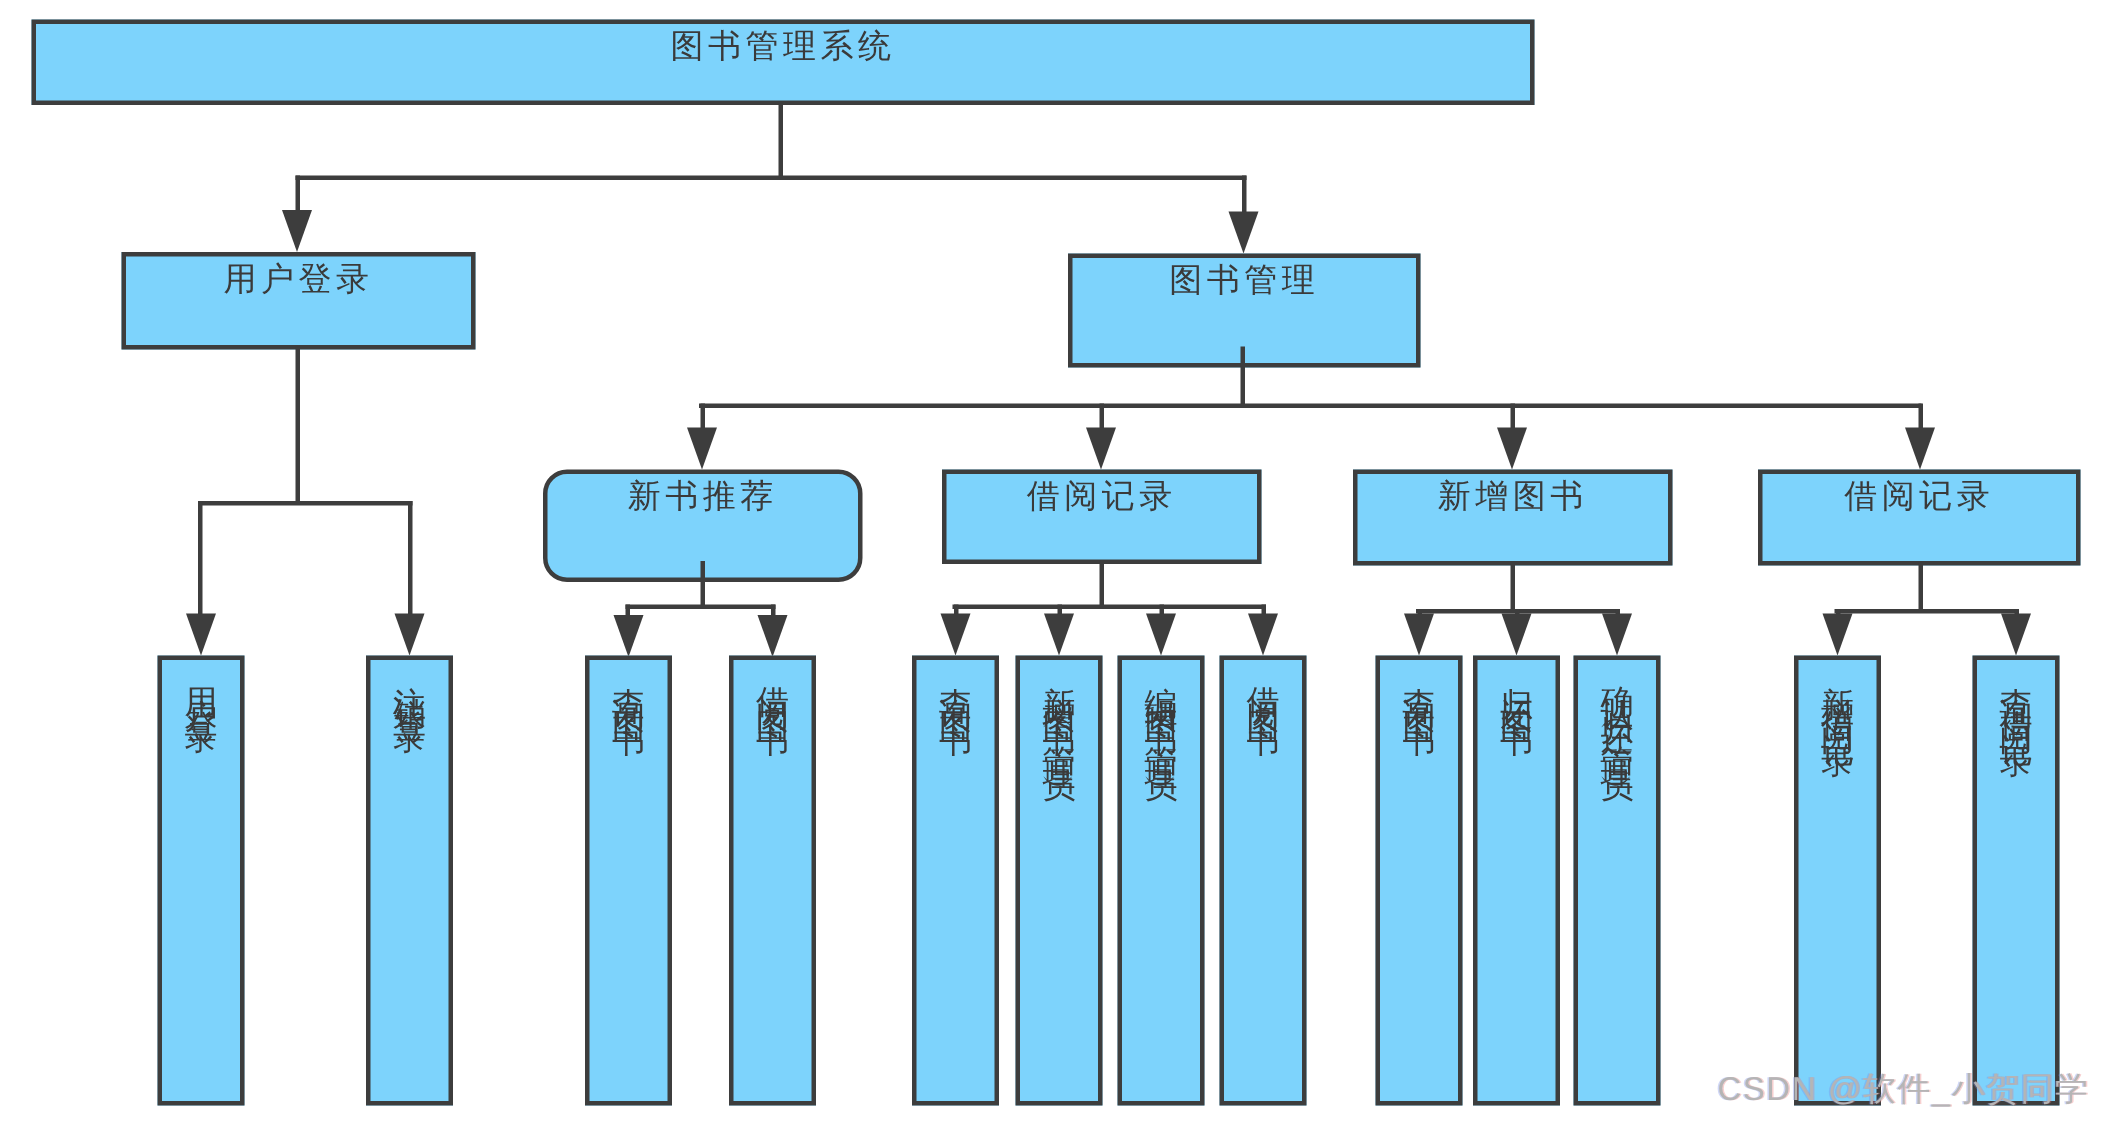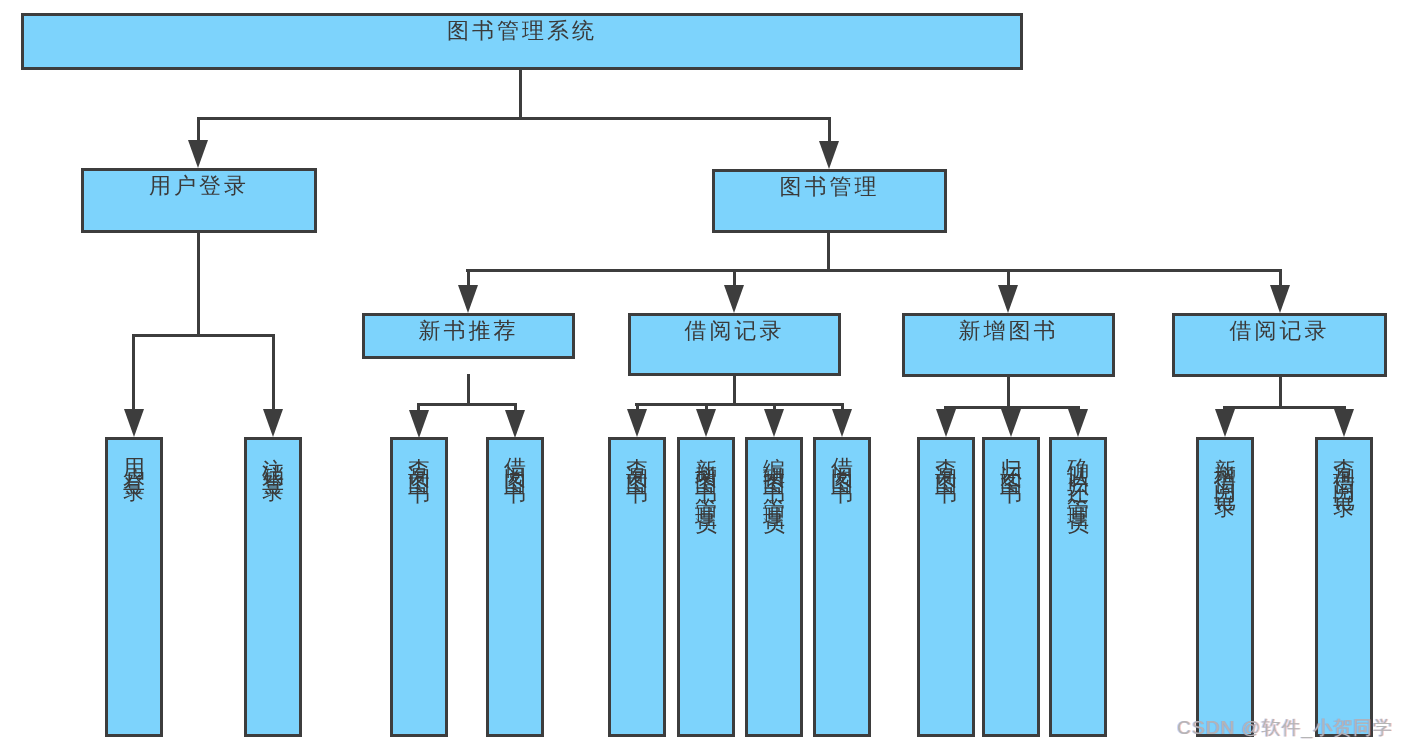--- a/index.html
+++ b/index.html
@@ -39,21 +39,21 @@
   .hline{position:absolute;height:3px;background:var(--line);}
   .arrow{
     position:absolute;width:0;height:0;
     border-left:10px solid transparent;
     border-right:10px solid transparent;
     border-top:28px solid var(--line);
   }
   .watermark{
     position:absolute;
     right:12px;bottom:6px;
-    font-size:19px;
+    font-size:22px;
     color:var(--wm);
     letter-spacing:1px;
     white-space:nowrap;
     z-index:10;
     text-shadow:1px 0 0 rgba(230,120,120,.35),-1px 0 0 rgba(120,140,230,.35);
   }
 </style>
 </head>
 <body>
 
@@ -66,21 +66,21 @@
   <div class="vline" style="left:519px;top:69px;height:50px;"></div>
   <div class="hline" style="left:197px;top:117px;width:634px;"></div>
   <div class="vline" style="left:197px;top:117px;height:28px;"></div>
   <div class="arrow" style="left:188px;top:140px;"></div>
   <div class="vline" style="left:828px;top:117px;height:28px;"></div>
   <div class="arrow" style="left:819px;top:141px;"></div>
 
   <div class="box hbox" style="left:81px;top:168px;width:236px;height:65px;">
     <span>用户登录</span>
   </div>
-  <div class="box hbox" style="left:712px;top:169px;width:235px;height:64px;">
+  <div class="box hbox" style="left:712px;top:169px;width:235px;height:76px;">
     <span>图书管理</span>
   </div>
 
   <div class="vline" style="left:197px;top:231px;height:105px;"></div>
   <div class="hline" style="left:132px;top:334px;width:143px;"></div>
   <div class="vline" style="left:132px;top:334px;height:80px;"></div>
   <div class="arrow" style="left:124px;top:409px;"></div>
   <div class="vline" style="left:272px;top:334px;height:80px;"></div>
   <div class="arrow" style="left:263px;top:409px;"></div>
 
@@ -88,21 +88,21 @@
   <div class="hline" style="left:466px;top:269px;width:815px;"></div>
   <div class="vline" style="left:467px;top:269px;height:20px;"></div>
   <div class="arrow" style="left:458px;top:285px;"></div>
   <div class="vline" style="left:733px;top:269px;height:20px;"></div>
   <div class="arrow" style="left:724px;top:285px;"></div>
   <div class="vline" style="left:1007px;top:269px;height:20px;"></div>
   <div class="arrow" style="left:998px;top:285px;"></div>
   <div class="vline" style="left:1279px;top:269px;height:20px;"></div>
   <div class="arrow" style="left:1270px;top:285px;"></div>
 
-  <div class="box hbox" style="left:362px;top:313px;width:213px;height:46px;">
+  <div class="box hbox" style="left:362px;top:313px;width:213px;height:75px;border-radius:16px;">
     <span>新书推荐</span>
   </div>
   <div class="box hbox" style="left:628px;top:313px;width:213px;height:63px;">
     <span>借阅记录</span>
   </div>
   <div class="box hbox" style="left:902px;top:313px;width:213px;height:64px;">
     <span>新增图书</span>
   </div>
   <div class="box hbox" style="left:1172px;top:313px;width:215px;height:64px;">
     <span>借阅记录</span>

